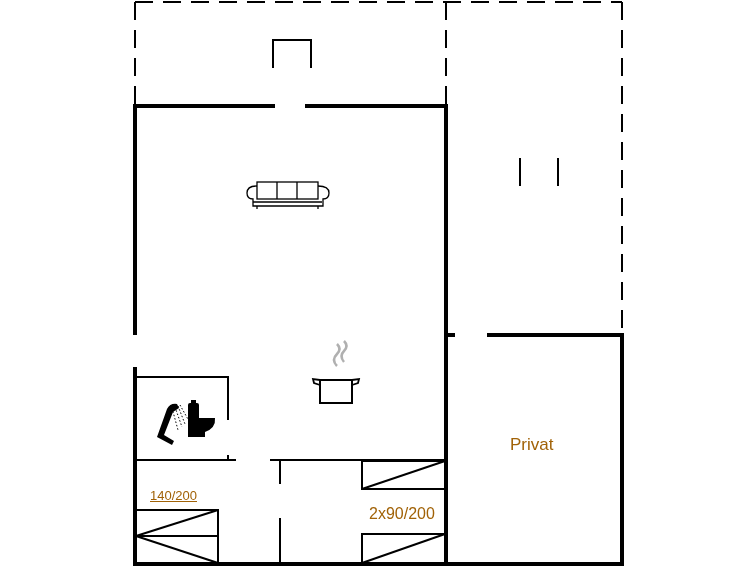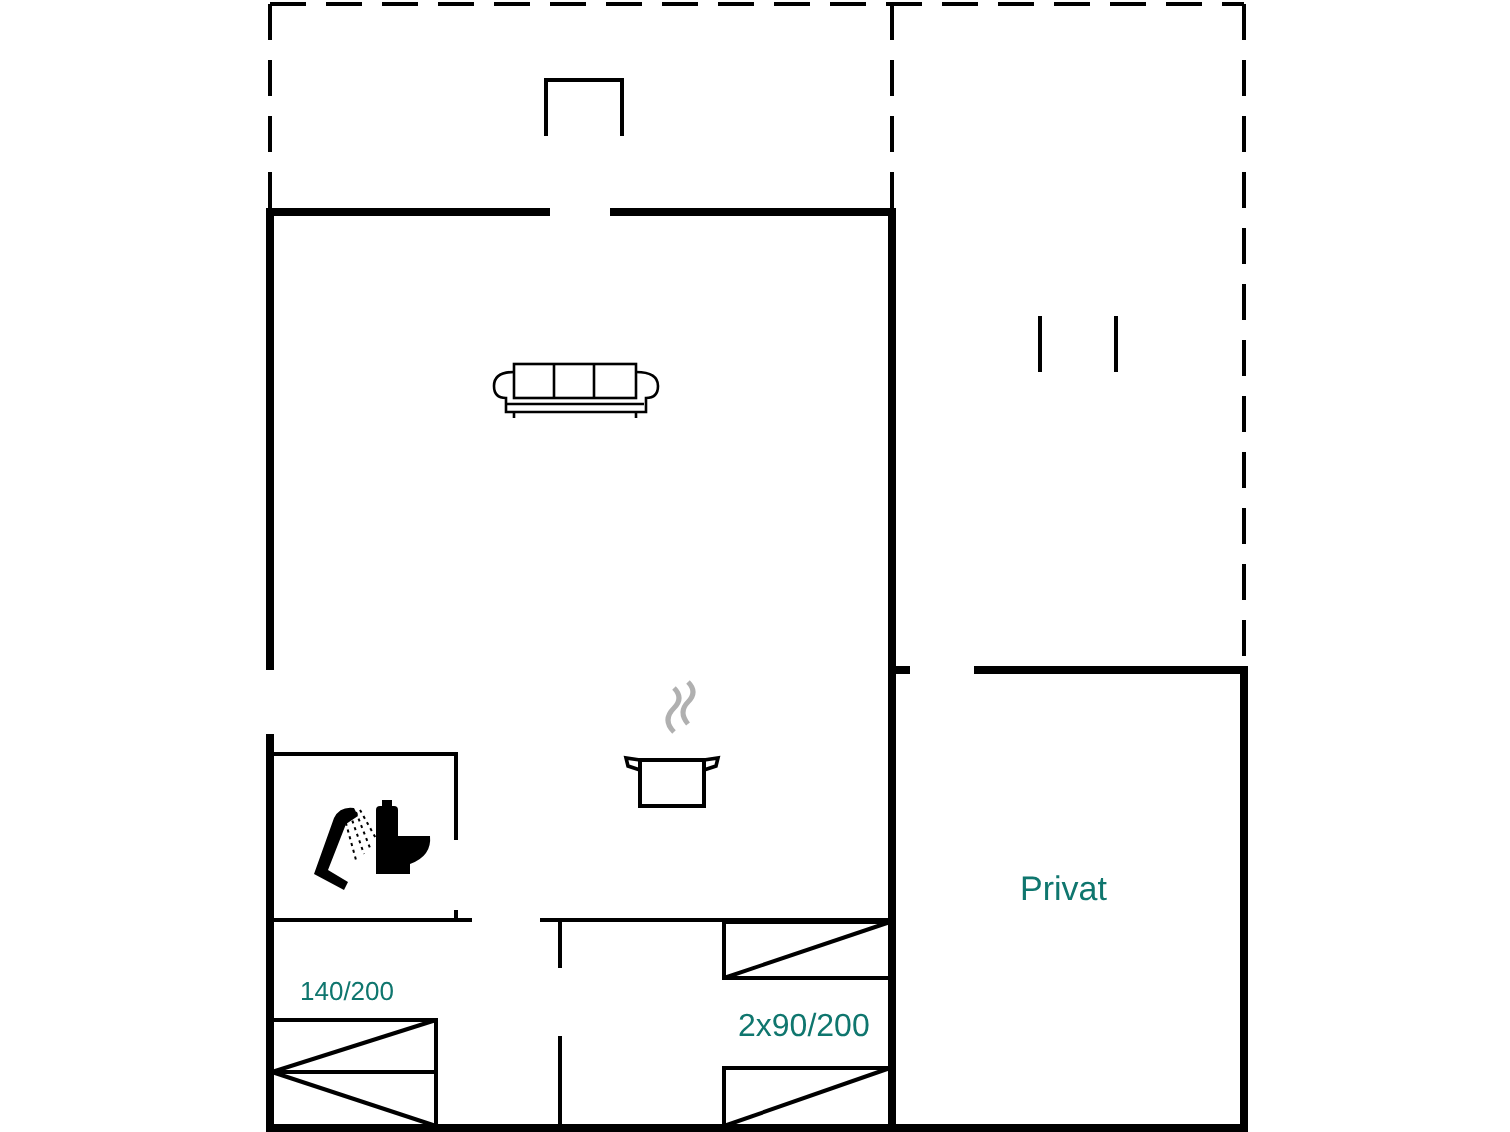--- a/index.html
+++ b/index.html
@@ -1,23 +1,23 @@
 <!DOCTYPE html>
 <html><head>
   <meta charset="utf-8">
   <style>
     html, body { margin: 0; padding: 0; background: #ffffff; }
     body { width: 755px; height: 566px; overflow: hidden; position: relative; font-family: "Liberation Sans", sans-serif; }
     #plan { position: absolute; left: 0; top: 0; width: 755px; height: 566px; }
     .wall { stroke: #000; stroke-width: 4; fill: none; stroke-linecap: square; }
     .thin { stroke: #000; stroke-width: 2; fill: none; }
     .dash { stroke: #000; stroke-width: 2; fill: none; stroke-dasharray: 18 10; }
-    .label { position: absolute; color: #0f766e; font-family: "Liberation Sans", sans-serif; white-space: nowrap; }
+    .label { position: absolute; color: #a16207; font-family: "Liberation Sans", sans-serif; white-space: nowrap; }
     .lbl-privat { left: 510px; top: 435px; font-size: 17px; }
-    .lbl-140 { left: 150px; top: 488px; font-size: 13px; }
+    .lbl-140 { left: 150px; top: 488px; font-size: 13px; text-decoration: underline; }
     .lbl-290 { left: 369px; top: 505px; font-size: 16px; }
   </style>
 </head>
 <body>
 
 <svg id="plan" viewBox="0 0 755 566" xmlns="http://www.w3.org/2000/svg">
 
   <g>
     <line class="dash" x1="135" y1="2" x2="622" y2="2"></line>
     <line class="dash" x1="135" y1="2" x2="135" y2="105"></line>

